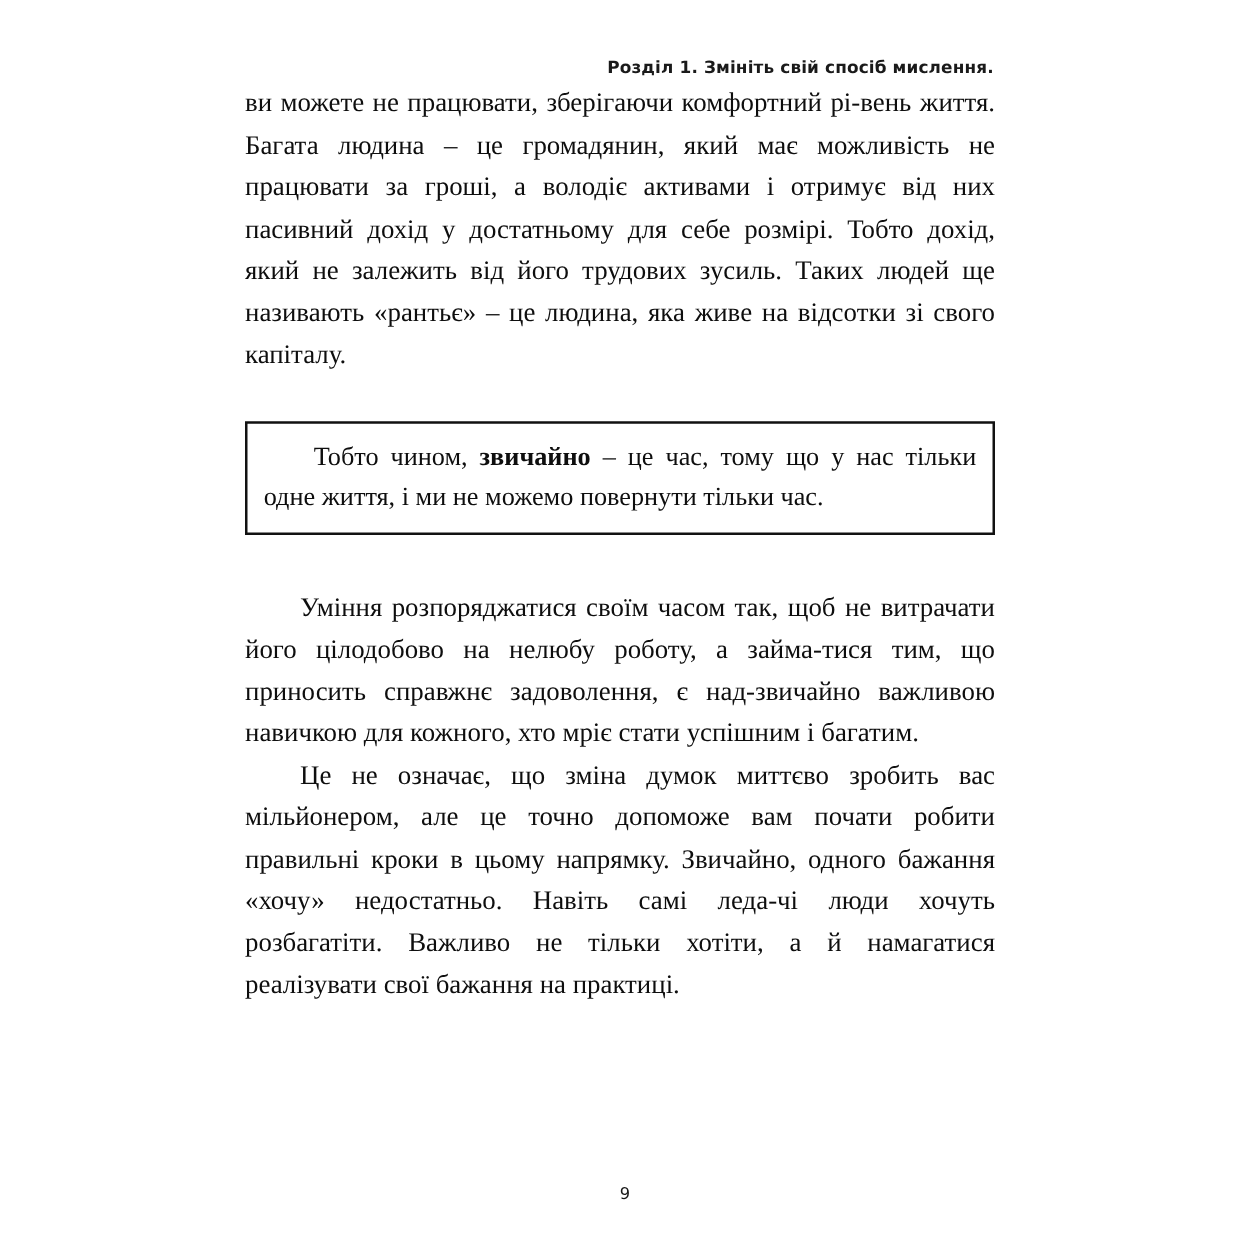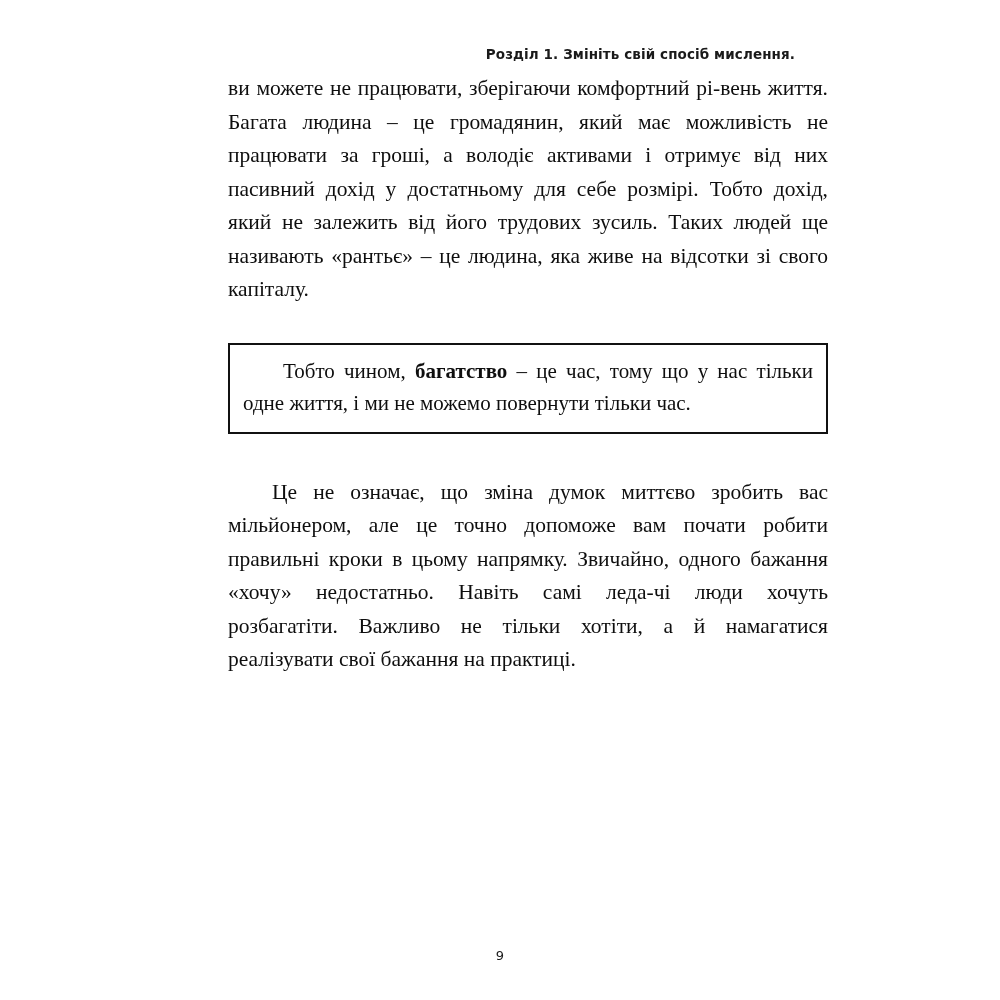--- a/index.html
+++ b/index.html
@@ -28,23 +28,22 @@
     font-family: "DejaVu Sans", sans-serif;
     font-size: 13.5px;
     font-weight: 700;
     letter-spacing: 0.1px;
     color: #1a1a1a;
     white-space: nowrap;
   }
   .content {
     position: absolute;
     left: 196px;
-    top: 72px;
+    top: 66px;
     width: 600px;
-    margin-left: 32px;
   }
   p {
     margin: 0;
     font-size: 21.5px;
     line-height: 33.5px;
     text-align: justify;
     text-justify: inter-word;
     color: #0e0e0e;
     hyphens: manual;
   }
@@ -95,26 +94,27 @@
 
   <div class="header">Розділ 1. Змініть свій спосіб мислення.</div>
 
   <div class="content">
 
     <p class="para-block">ви можете не працювати, зберігаючи комфортний рі-вень життя. Багата людина – це громадянин, який має можливість не працювати за гроші, а володіє активами і отримує від них пасивний дохід у достатньому для себе розмірі. Тобто дохід, який не залежить від його трудових зусиль. Таких людей ще називають «рантьє» – це людина, яка живе на відсотки зі свого капіталу.</p>
 
     <div class="gap-after-first"></div>
 
     <div class="callout">
-      <p><span>Тобто чином, </span><b>багатство</b><span> – це час, тому що у нас тільки одне життя, і ми не можемо повернути тільки час.</span></p>
+      <p><span>Тобто чином, </span><b>звичайно</b><span> – це час, тому що у нас тільки одне життя, і ми не можемо повернути тільки час.</span></p>
     </div>
 
     <div class="gap-after-callout"></div>
 
     <div class="body-group">
+      <p class="indent">Уміння розпоряджатися своїм часом так, щоб не витрачати його цілодобово на нелюбу роботу, а займа-тися тим, що приносить справжнє задоволення, є над-звичайно важливою навичкою для кожного, хто мріє стати успішним і багатим.</p>
       <p class="indent">Це не означає, що зміна думок миттєво зробить вас мільйонером, але це точно допоможе вам почати робити правильні кроки в цьому напрямку. Звичайно, одного бажання «хочу» недостатньо. Навіть самі леда-чі люди хочуть розбагатіти. Важливо не тільки хотіти, а й намагатися реалізувати свої бажання на практиці.</p>
     </div>
 
   </div>
 
   <div class="pagenum">9</div>
 
 </div>
 
 </body></html>

